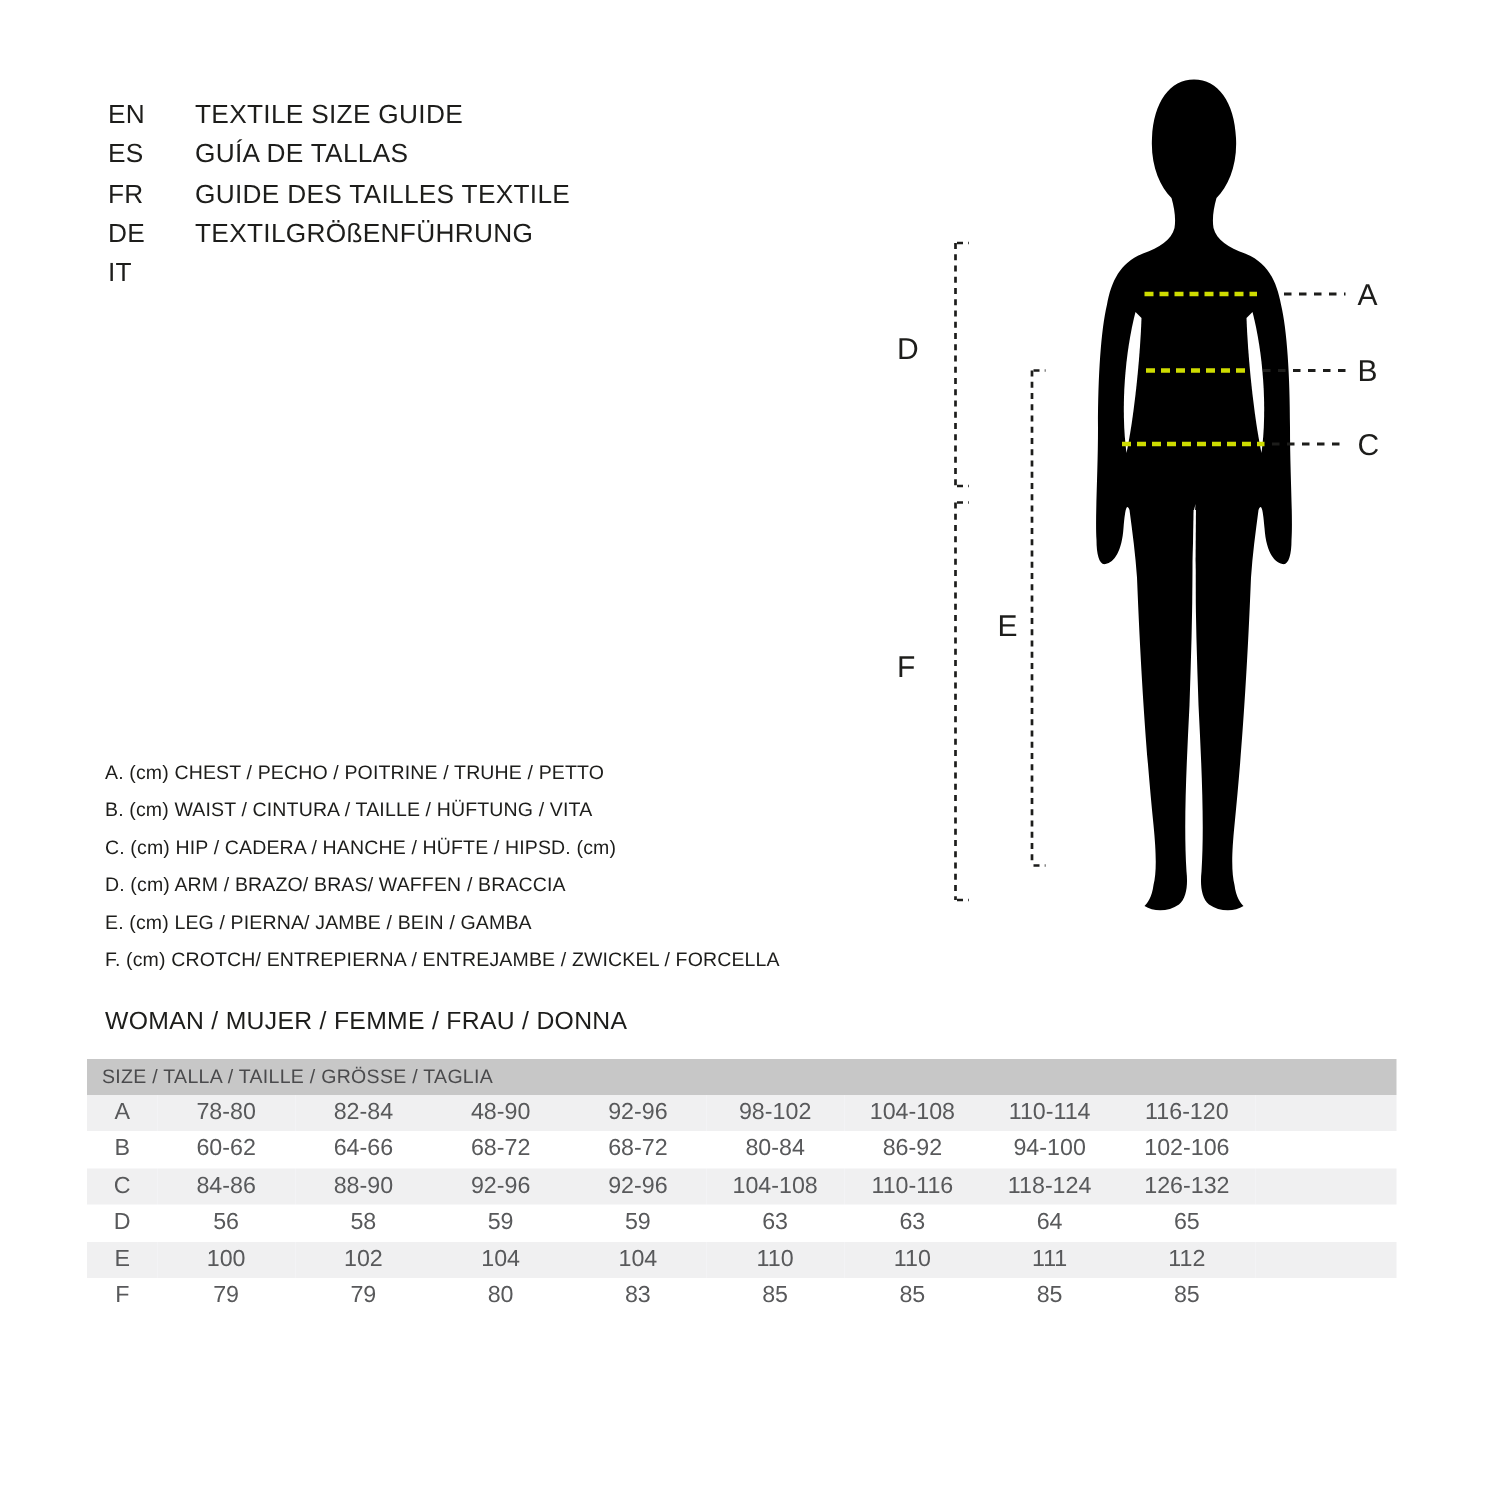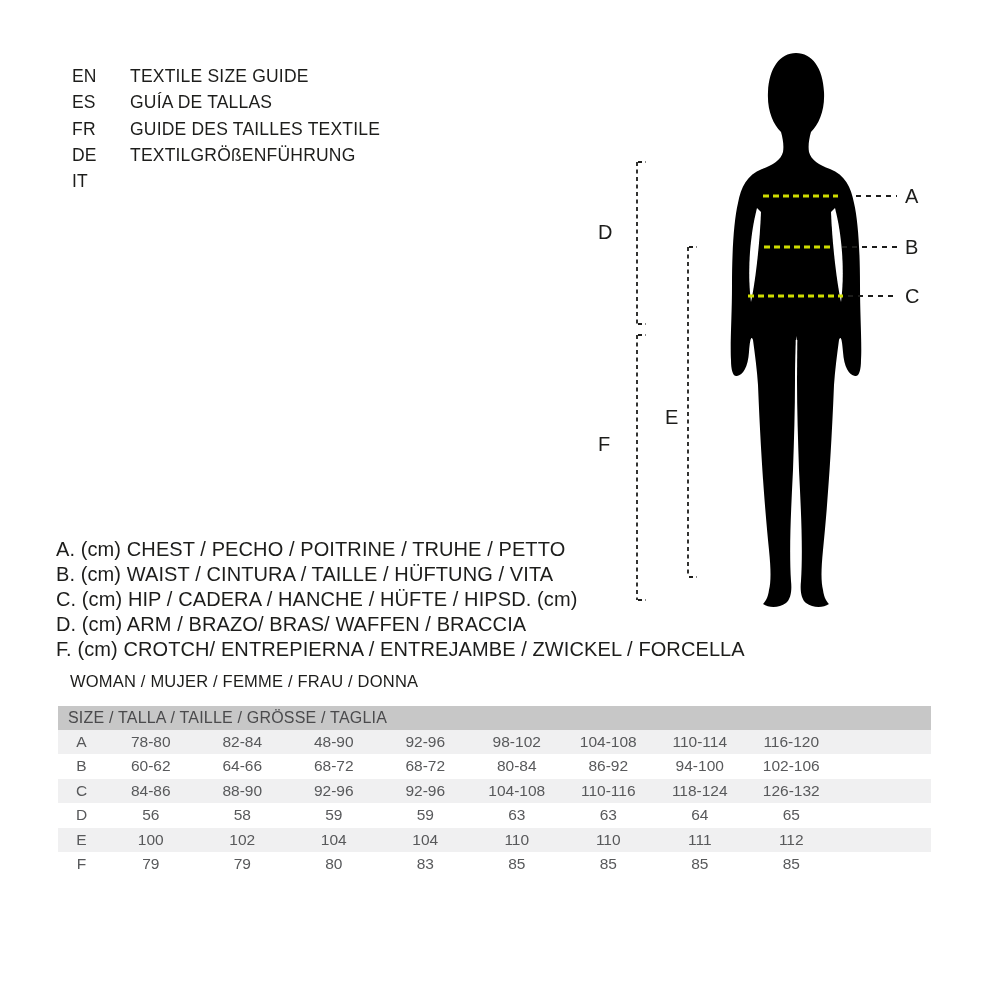--- a/index.html
+++ b/index.html
@@ -11,30 +11,30 @@
   
   .lang-block { position:absolute; left:72px; top:63px; }
   .lang-row  { display:flex; height:26.3px; line-height:26.3px; font-size:17.5px; letter-spacing:0.2px; }
   .lang-code { width:58px; flex:0 0 58px; }
 
   
   .figure-svg { position:absolute; left:580px; top:40px; width:400px; height:580px; }
   .figure-svg text { font-family:"Liberation Sans", sans-serif; font-size:20px; fill:#1d1d1b; }
 
   
-  .measure-block { position:absolute; left:56px; top:502px; font-size:20px; line-height:25.1px; letter-spacing:0.1px;margin-top:35px; }
+  .measure-block { position:absolute; left:70px; top:502px; font-size:13px; line-height:25.1px; letter-spacing:0.1px; }
 
   
   .gender-line { position:absolute; left:70px; top:672px; font-size:16.5px; letter-spacing:0.2px; }
 
   
   .size-table-wrap { position:absolute; left:58px; top:706px; width:873px; }
   .size-table-header {
     height:23.5px; line-height:23.5px; background:#c7c7c7; color:#4a4a4c;
-    font-size:16px; padding-left:10px; box-sizing:border-box; letter-spacing:0.2px;
+    font-size:13px; padding-left:10px; box-sizing:border-box; letter-spacing:0.2px;
   }
   table.size-table {
     border-collapse:collapse; table-layout:fixed; width:873px;
     font-size:15.5px; color:#58595b;
   }
   table.size-table th, table.size-table td { padding:0; font-weight:normal; text-align:center; }
   tr.sizes-row  { height:26px; }
   tr.data-row   { height:24.5px; }
   td.row-label  { text-align:left; padding-left:15px; }
   tr.alt        { background:#f0f0f1; }
@@ -142,20 +142,21 @@
     <line x1="109" y1="207" x2="117" y2="207" stroke="#1d1d1b" stroke-width="1.8" stroke-dasharray="4,3.5"></line>
     <line x1="109" y1="537" x2="117" y2="537" stroke="#1d1d1b" stroke-width="1.8" stroke-dasharray="4,3.5"></line>
     <text x="85" y="384">E</text>
   </svg>
 
   <div class="measure-block">
     <div>A. (cm) CHEST / PECHO / POITRINE / TRUHE / PETTO</div>
     <div>B. (cm) WAIST / CINTURA / TAILLE / HÜFTUNG / VITA</div>
     <div>C. (cm) HIP / CADERA / HANCHE / HÜFTE / HIPSD. (cm)</div>
     <div>D. (cm) ARM / BRAZO/ BRAS/ WAFFEN / BRACCIA</div>
+    <div>E. (cm) LEG / PIERNA/ JAMBE / BEIN / GAMBA</div>
     <div>F. (cm) CROTCH/ ENTREPIERNA / ENTREJAMBE / ZWICKEL / FORCELLA</div>
   </div>
 
   <div class="gender-line">WOMAN / MUJER / FEMME / FRAU / DONNA</div>
 
   <div class="size-table-wrap">
     <div class="size-table-header">SIZE / TALLA / TAILLE / GRÖSSE / TAGLIA</div>
     <table class="size-table">
       <colgroup>
         <col style="width:47px">

